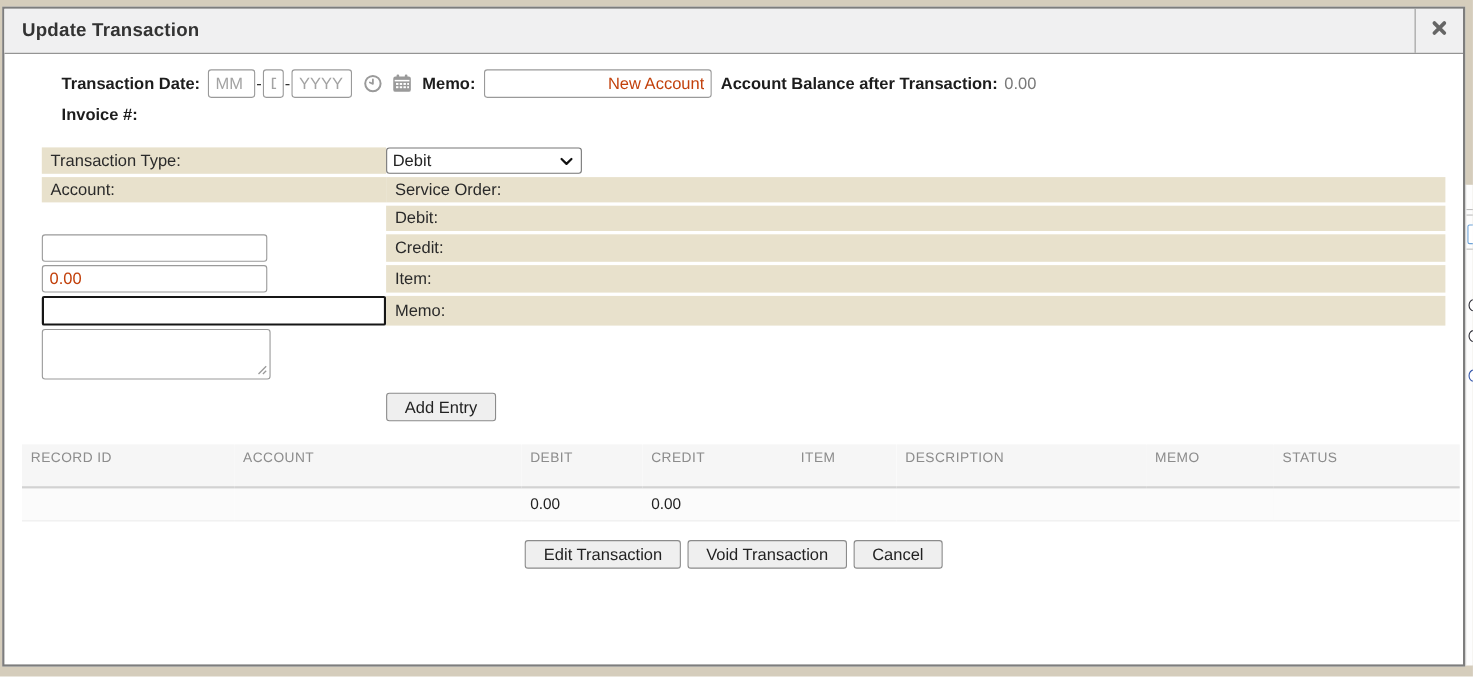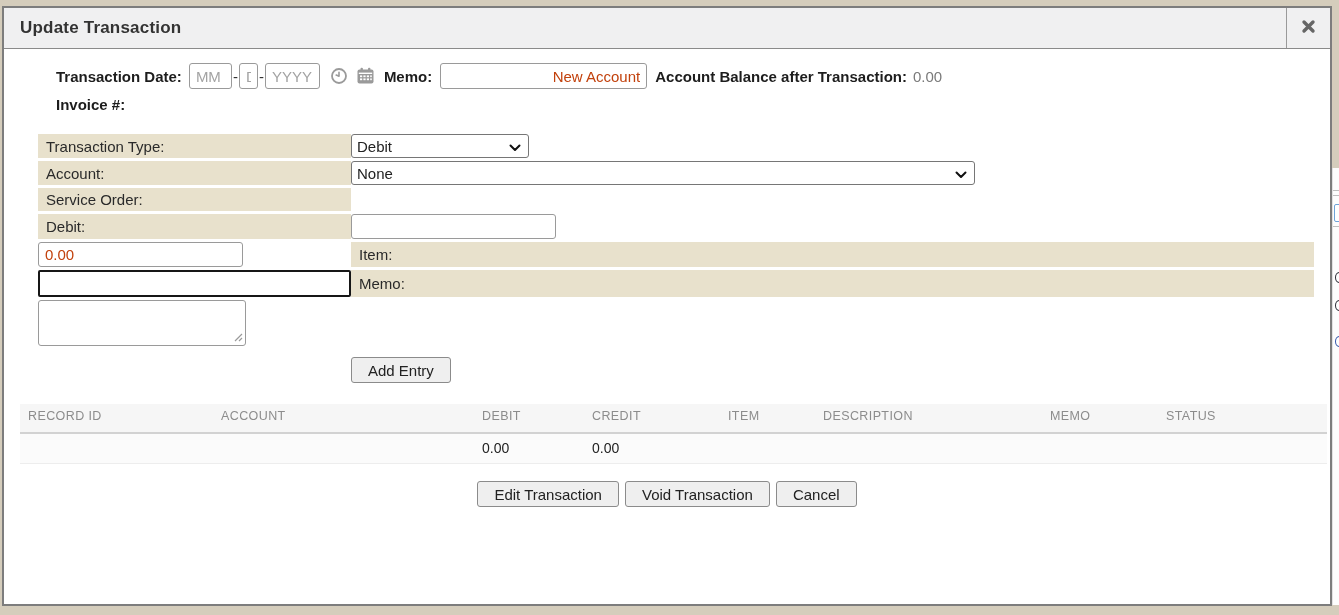--- a/index.html
+++ b/index.html
@@ -75,21 +75,21 @@
     font-family:"Liberation Sans", sans-serif; font-size:15px; color:#222;
     background:#efefef; border:1px solid #8b8b8b; border-radius:3px;
     height:26px; padding:0 16px; cursor:pointer;
   }
   .add-entry { margin:7px 0 0 331px; }
 
   
   .entries { width:1307px; margin-top:21px; border-collapse:collapse; table-layout:fixed; }
   .entries th {
     background:#f6f6f6; color:#8c8c8c; font-weight:normal; font-size:12.5px;
-    letter-spacing:0.4px; text-align:left; padding:5px 4px 9px 8px;
+    letter-spacing:0.4px; text-align:left; padding:5px 4px 19px 8px;
     border-bottom:2px solid #d2d2d2; white-space:nowrap; overflow:hidden;
   }
   .entries td {
     background:#fbfbfb; font-size:14px; color:#222;
     padding:6px 4px 7px 8px; border-bottom:1px solid #ededed; height:28px;
   }
 
   
   .actions { margin-top:17px; display:flex; justify-content:center; gap:6px; }
 
@@ -187,39 +187,30 @@
           <span>Debit</span>
           <span>
             <svg width="12" height="8" viewBox="0 0 12 8">
                 <path d="M1.5 1.5 L6 6 L10.5 1.5" stroke="#111" stroke-width="2" fill="none" stroke-linecap="round" stroke-linejoin="round"></path>
               </svg>
           </span>
         </div>
       </div>
 
       <div class="flabel">Account:</div>
-      <div class="fvalue">
-        <div class="sel sel-account">
-          <span>None</span>
-          <span>
-            <svg width="12" height="8" viewBox="0 0 12 8">
-                <path d="M1.5 1.5 L6 6 L10.5 1.5" stroke="#111" stroke-width="2" fill="none" stroke-linecap="round" stroke-linejoin="round"></path>
-              </svg>
-          </span>
-        </div>
-      </div>
 
       <div class="flabel">Service Order:</div>
       <div class="fvalue"></div>
 
       <div class="flabel">Debit:</div>
       <div class="fvalue">
         <input class="inp-debit" value="" style="">
       </div>
 
+      <div class="flabel">Credit:</div>
       <div class="fvalue">
         <input class="inp-credit" value="0.00" style="">
       </div>
 
       <div class="flabel">Item:</div>
       <div class="fvalue">
         <input class="inp-item" value="" style="">
       </div>
 
       <div class="flabel">Memo:</div>

